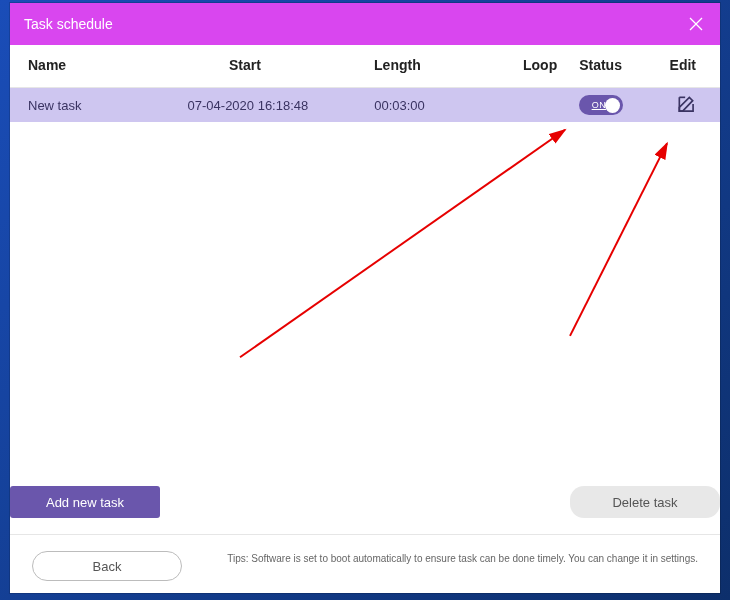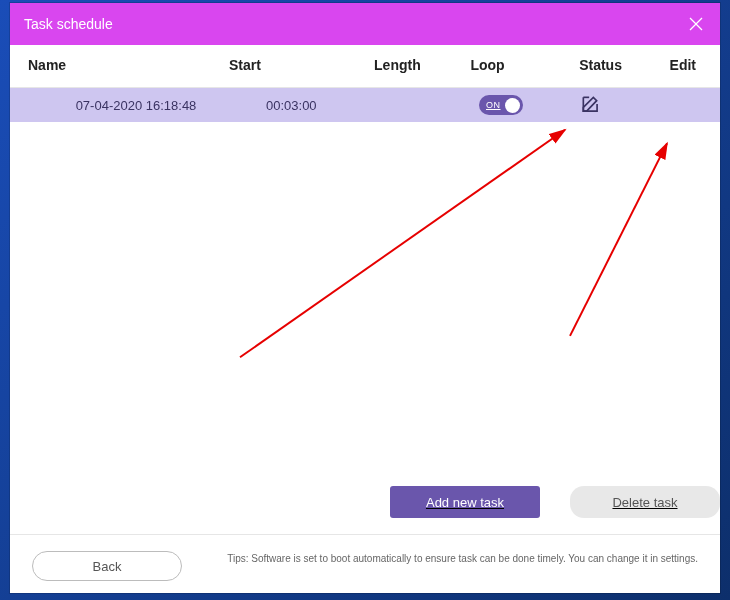--- a/index.html
+++ b/index.html
@@ -41,21 +41,21 @@
     display: flex;
     padding: 12px 18px 14px 18px;
     font-weight: 700;
     font-size: 14px;
     color: #222;
     border-bottom: 1px solid #e6e6e6;
   }
   .col-name   { width: 120px; }
   .col-start  { width: 210px; text-align: center; }
   .col-length { width: 100px; text-align: left; margin-left: 28px; }
-  .col-loop   { width: 90px;  text-align: left; }
+  .col-loop   { width: 90px;  text-align: right; }
   .col-status { width: 90px;  text-align: center; display:flex; justify-content:center; align-items:center; }
   .col-edit   { width: 60px;  text-align: right; display:flex; justify-content:flex-end; align-items:center; padding-right:6px; }
 
   .task-row {
     display: flex;
     padding: 8px 18px;
     background: #cec6f0;
     font-size: 13px;
     color: #3a3362;
     align-items: center;
@@ -67,21 +67,21 @@
     width: 44px; height: 20px;
     background: #6a56ac;
     border-radius: 10px;
     position: relative;
     cursor: pointer;
     display: inline-flex;
     align-items: center;
   }
   .toggle-label {
     color: #fff; font-size: 9px; letter-spacing: 0.5px;
-    position: absolute; left: 7px; text-decoration: underline;
+    position: absolute; left: 13px; text-decoration: underline;
   }
   .toggle-knob {
     width: 15px; height: 15px; border-radius: 50%;
     background: #fff;
     position: absolute; right: 3px;
   }
 
   .edit-icon { cursor: pointer; }
   .edit-icon svg { stroke: #3a3362; fill: none; stroke-width: 2; }
 
@@ -90,24 +90,23 @@
     position: relative;
   }
 
   .arrows {
     position: absolute; left: 0; top: 0; width: 100%; height: 100%;
     pointer-events: none;
   }
 
   .action-row {
     display: flex;
-    justify-content: flex-end;
+    justify-content: space-between;
     gap: 30px;
     padding: 14px 0 16px 0;
-    text-decoration: underline;
   }
   .btn {
     min-width: 150px;
     height: 32px;
     border-radius: 3px;
     font-size: 13px;
     border: none;
     cursor: pointer;
     display: inline-flex; align-items: center; justify-content: center;
   }
@@ -166,20 +165,21 @@
   <div class="header-row">
     <div class="col-name">Name</div>
     <div class="col-start">Start</div>
     <div class="col-length">Length</div>
     <div class="col-loop">Loop</div>
     <div class="col-status">Status</div>
     <div class="col-edit">Edit</div>
   </div>
 
   <div class="task-row">
+    <div class="col-name">New task</div>
     <div class="col-start">07-04-2020 16:18:48</div>
     <div class="col-length">00:03:00</div>
     <div class="col-loop"></div>
     <div class="col-status">
       <div class="toggle">
         <span class="toggle-label">ON</span>
         <span class="toggle-knob"></span>
       </div>
     </div>
     <div class="col-edit">

